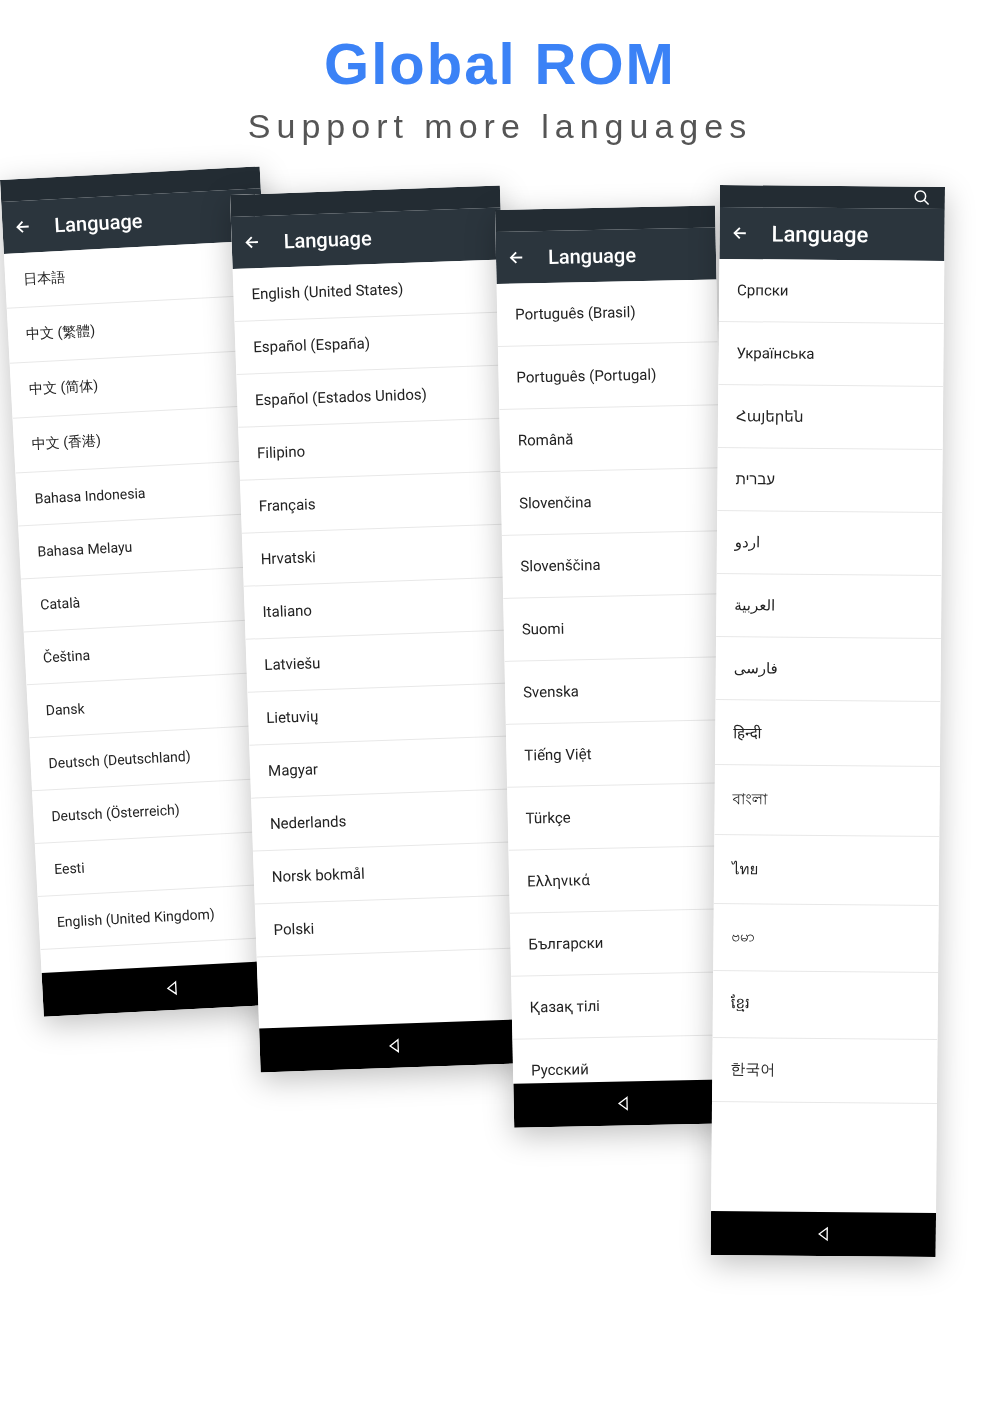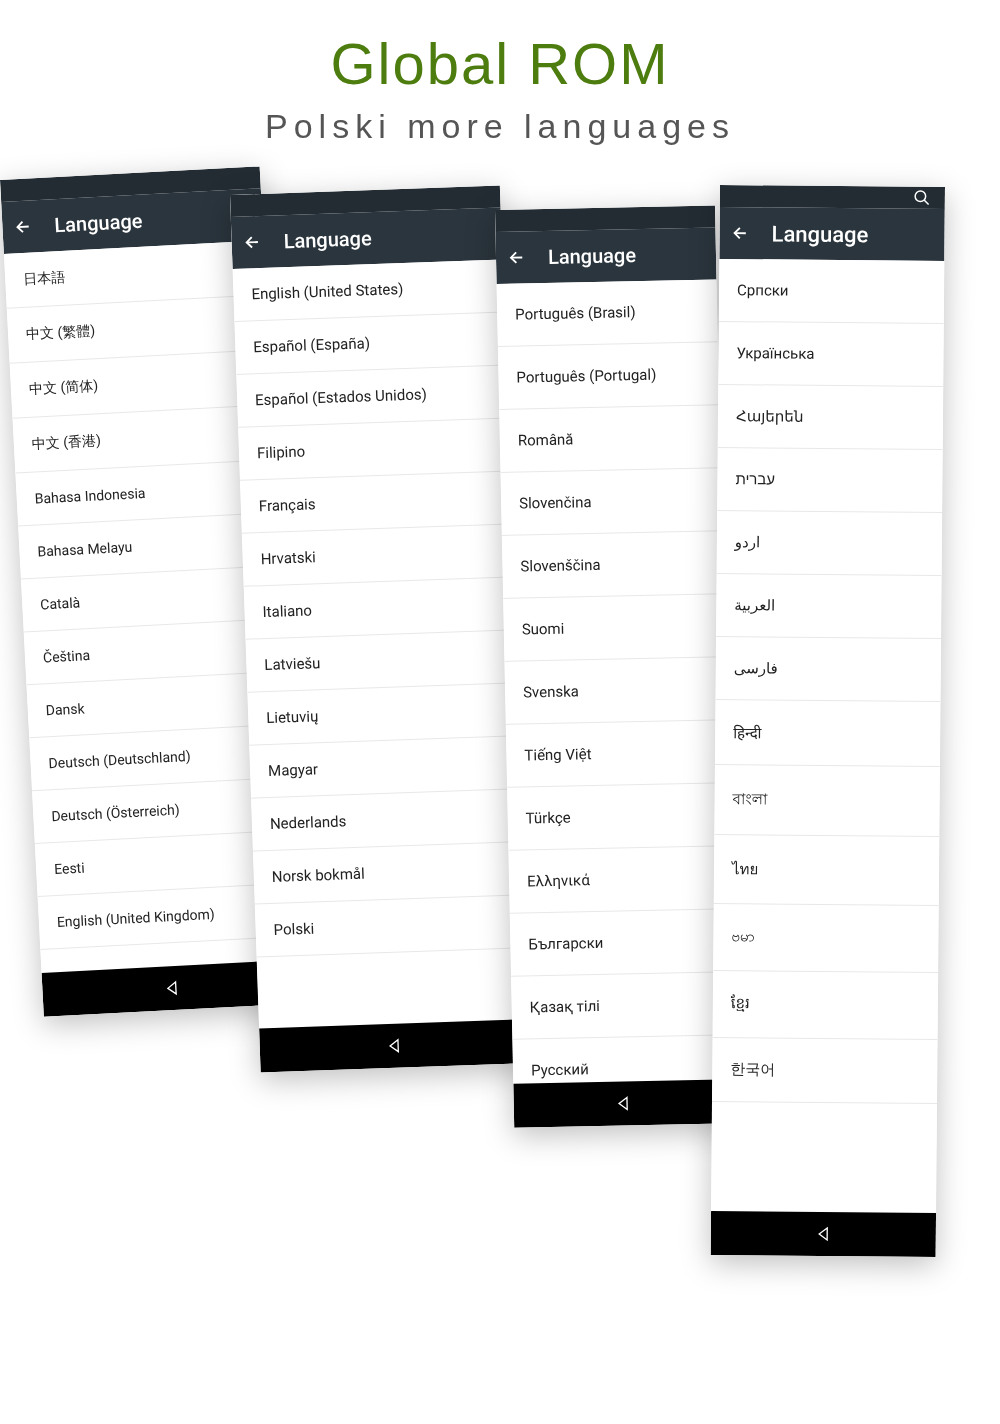--- a/index.html
+++ b/index.html
@@ -7,23 +7,23 @@
     font-family: -apple-system, BlinkMacSystemFont, "Segoe UI", Roboto, Arial, sans-serif;
     background: #fff;
     width: 1000px;
     height: 1424px;
     overflow: hidden;
     position: relative;
   }
   .title {
     text-align: center;
     font-size: 58px;
-    font-weight: 400;
+    font-weight: 700;
     letter-spacing: 2px;
-    color: #4d7c0f;
+    color: #3b82f6;
     margin-top: 30px;
     font-family: Impact, "Arial Black", sans-serif;
   }
   .subtitle {
     text-align: center;
     font-size: 34px;
     font-weight: 300;
     letter-spacing: 6px;
     color: #555;
     margin-top: 10px;
@@ -99,21 +99,21 @@
   .p4 .list-item { padding: 22px 18px; }
   .p1 .list-item { padding: 18px 18px; font-size: 14px; }
   .p4 .header-title { font-size: 22px; }
 
   svg { display: block; }
 </style>
 </head>
 <body>
 
 <div class="title">Global ROM</div>
-<div class="subtitle">Polski more languages</div>
+<div class="subtitle">Support more languages</div>
 
 <div class="stage">
 
   <div class="phone p1">
     <div class="statusbar"></div>
     <div class="header">
       <span>
         <svg width="18" height="18" viewBox="0 0 24 24" fill="none" stroke="#fff" stroke-width="2.5">
             <path d="M19 12H5"></path>
             <path d="M11 5l-7 7 7 7"></path>

